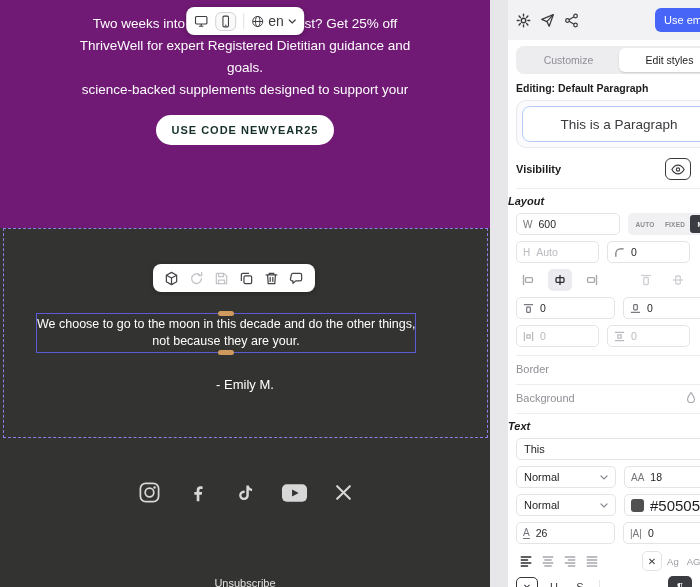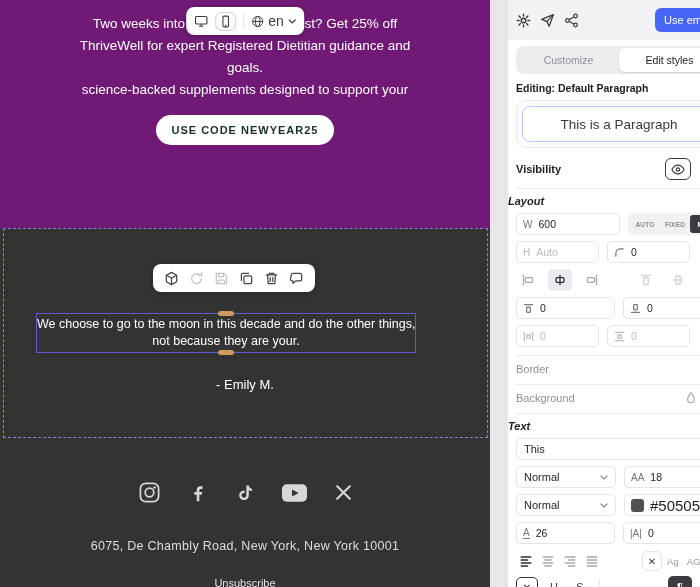--- a/index.html
+++ b/index.html
@@ -241,21 +241,20 @@
             <path d="M11.5 6.3l6.8 3.7-6.8 3.7z" fill="#333331"></path>
           </svg>
       </span>
       <span class="social">
         <svg width="19" height="19" viewBox="0 0 24 24" fill="none" stroke="#d8d8d8" stroke-width="2.6" stroke-linecap="round">
             <path d="M4 4l16 16M20 4L4 20"></path>
           </svg>
       </span>
     </div>
 
-    <div class="address">6075, De Chambly Road, New York, New York 10001</div>
     <div class="unsub">Unsubscribe</div>
   </div>
 
   <aside class="panel">
 
     <div class="panel-header">
       <span class="ph-icon">
         <svg viewBox="0 0 16 16" width="15" height="15" fill="none" stroke="currentColor" stroke-width="1.5" stroke-linecap="round">
             <circle cx="8" cy="8" r="2.4"></circle>
             <path d="M8 1.3v2M8 12.7v2M1.3 8h2M12.7 8h2M3.3 3.3l1.4 1.4M11.3 11.3l1.4 1.4M3.3 12.7l1.4-1.4M11.3 4.7l1.4-1.4"></path>

